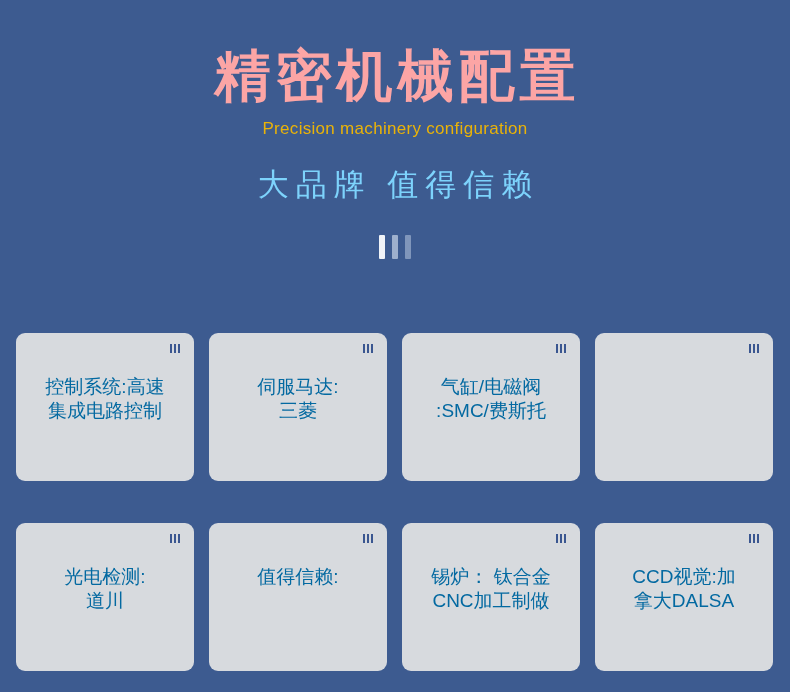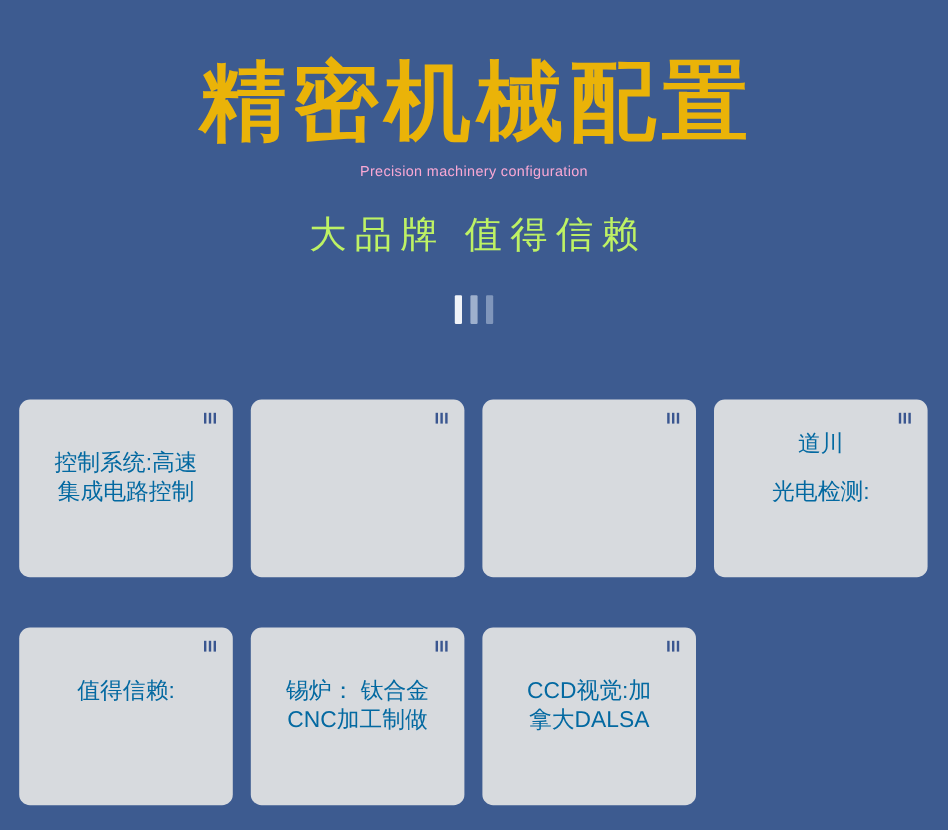--- a/index.html
+++ b/index.html
@@ -29,48 +29,48 @@
     position: absolute;
     left: 0;
     top: 0;
     width: 790px;
     text-align: center;
   }
 
   .main-title {
     margin: 0;
     padding-top: 46px;
-    font-size: 72px;
+    font-size: 56px;
     line-height: 1.06;
     font-weight: 700;
-    color: #eab308;
+    color: #fca5a5;
     letter-spacing: 5px;
     text-indent: 5px;
     font-family: "DejaVu Sans", "Liberation Sans", sans-serif;
     white-space: nowrap;
   }
 
   .sub-title-en {
     margin: 0;
     padding-top: 14px;
-    font-size: 12px;
+    font-size: 17px;
     line-height: 1.2;
     font-weight: 400;
-    color: #f9a8d4;
+    color: #eab308;
     letter-spacing: 0.3px;
     white-space: nowrap;
   }
 
   .tagline {
     margin: 0;
     padding-top: 26px;
     font-size: 31px;
     line-height: 1.2;
     font-weight: 400;
-    color: #bef264;
+    color: #7dd3fc;
     letter-spacing: 7px;
     text-indent: 7px;
     white-space: nowrap;
   }
 
   
   .divider-mark {
     display: flex;
     justify-content: center;
     align-items: flex-end;
@@ -165,45 +165,56 @@
     <div class="card">
       <span class="card-mark">
           <i></i>
           <i></i>
           <i></i>
         </span>
       <div class="card-line l1">控制系统:高速</div>
       <div class="card-line l2">集成电路控制</div>
     </div>
 
-
-    <div class="card">
-      <span class="card-mark">
-          <i></i>
-          <i></i>
-          <i></i>
-        </span>
-    </div>
-
-    <div class="card">
-      <span class="card-mark">
-          <i></i>
-          <i></i>
-          <i></i>
-        </span>
-    </div>
-
-    <div class="card">
-      <span class="card-mark">
-          <i></i>
-          <i></i>
-          <i></i>
-        </span>
+    <div class="card">
+      <span class="card-mark">
+          <i></i>
+          <i></i>
+          <i></i>
+        </span>
+      <div class="card-line l1">伺服马达:</div>
+      <div class="card-line l2">三菱</div>
+    </div>
+
+    <div class="card">
+      <span class="card-mark">
+          <i></i>
+          <i></i>
+          <i></i>
+        </span>
+      <div class="card-line l1">气缸/电磁阀</div>
+      <div class="card-line l2">:SMC/费斯托</div>
+    </div>
+
+    <div class="card">
+      <span class="card-mark">
+          <i></i>
+          <i></i>
+          <i></i>
+        </span>
+    </div>
+
+    <div class="card">
+      <span class="card-mark">
+          <i></i>
+          <i></i>
+          <i></i>
+        </span>
+      <div class="card-line l1">光电检测:</div>
       <div class="card-line l2">道川</div>
-      <div class="card-line l1">光电检测:</div>
     </div>
 
     <div class="card">
       <span class="card-mark">
           <i></i>
           <i></i>
           <i></i>
         </span>
       <div class="card-line l1">值得信赖:</div>
     </div>

